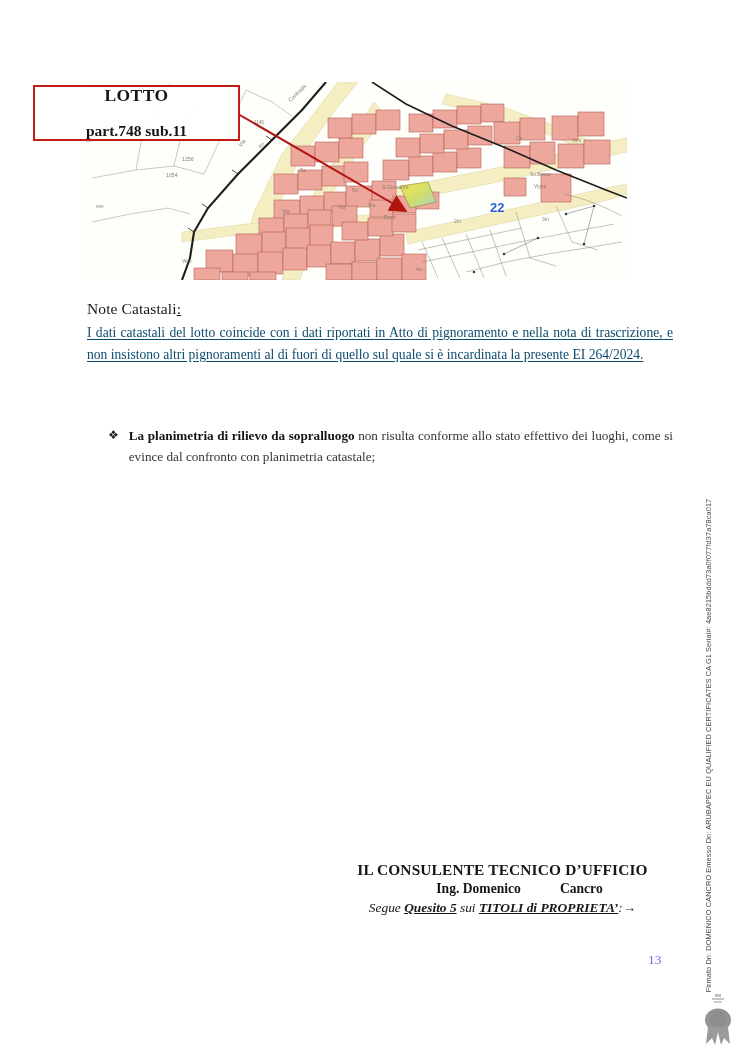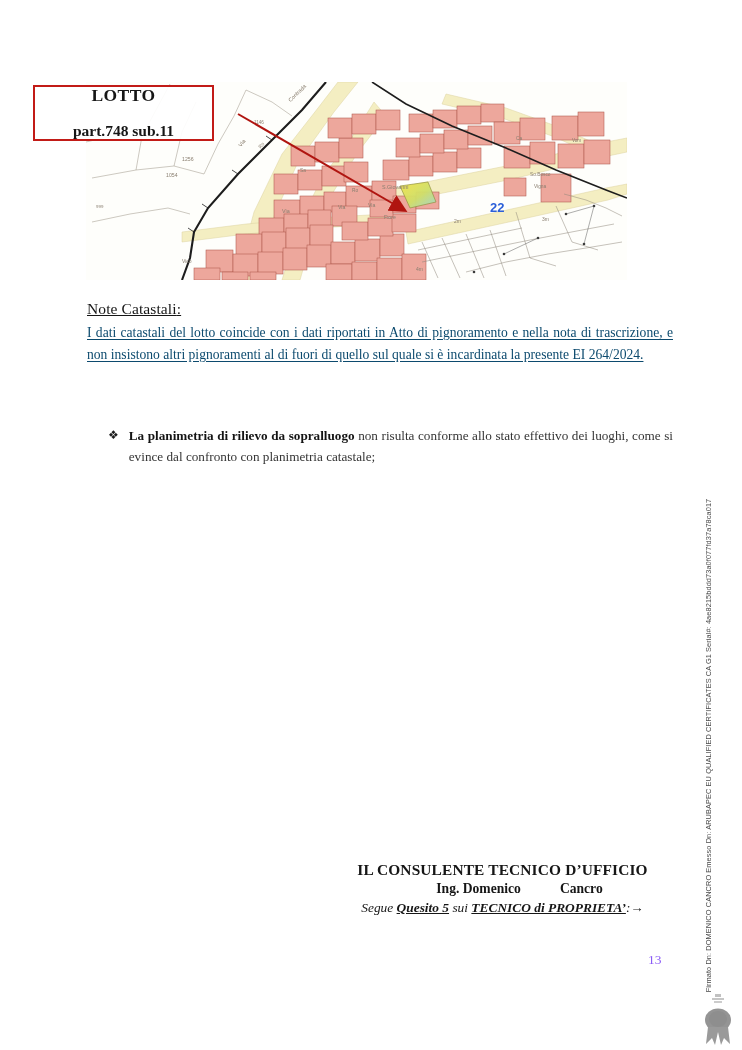--- a/index.html
+++ b/index.html
@@ -46,21 +46,21 @@
   .map-label.blue {
     color: #2b5fd9;
     font-weight: bold;
   }
 
   
   .callout {
     position: absolute;
     left: 33px;
     top: 85px;
-    width: 181px;
+    width: 207px;
     height: 56px;
     border: 2.4px solid #c21b17;
     background: rgba(255,255,255,0.93);
     box-sizing: border-box;
     display: flex;
     flex-direction: column;
     align-items: center;
     justify-content: center;
     z-index: 6;
   }
@@ -86,21 +86,20 @@
     pointer-events: none;
   }
 
   
   .notes-heading {
     position: absolute;
     left: 87px;
     top: 300px;
     font-size: 15.5px;
     letter-spacing: .1px;
-    text-decoration: underline;
   }
   .notes-heading .colon {
     text-decoration: underline;
   }
 
   .notes-body {
     position: absolute;
     left: 87px;
     top: 322px;
     width: 586px;
@@ -411,21 +410,21 @@
     <span class="bullet-glyph">❖</span>
     <span class="bullet-text"><b>La planimetria di rilievo da sopralluogo</b><span> non risulta conforme allo stato effettivo dei luoghi, come si evince dal confronto con planimetria catastale;</span></span>
   </div>
 
   <div class="signature">
     <div class="sig-title">IL CONSULENTE TECNICO D’UFFICIO</div>
     <div class="sig-name-row">
       <span>Ing. Domenico</span>
       <span>Cancro</span>
     </div>
-    <div class="sig-follow"><span>Segue </span><span class="u">Quesito 5</span><span> sui </span><span class="u">TECNICO di PROPRIETA’</span><span>:</span><span class="arrow">→</span></div>
+    <div class="sig-follow"><span>Segue </span><span class="u">Quesito 5</span><span> sui </span><span class="u">TITOLI di PROPRIETA’</span><span>:</span><span class="arrow">→</span></div>
   </div>
 
   <div class="page-number">13</div>
 
   <div class="vsig">
     <span class="vsig-text">Firmato Dn: DOMENICO CANCRO Emesso Dn: ARUBAPEC EU QUALIFIED CERTIFICATES CA G1 Serial#: 4ae8215bddd73a0f077fd37a78ca017</span>
   </div>
 
   <svg class="seal" viewBox="0 0 48 56">
     <g fill="#8e8e8e">

